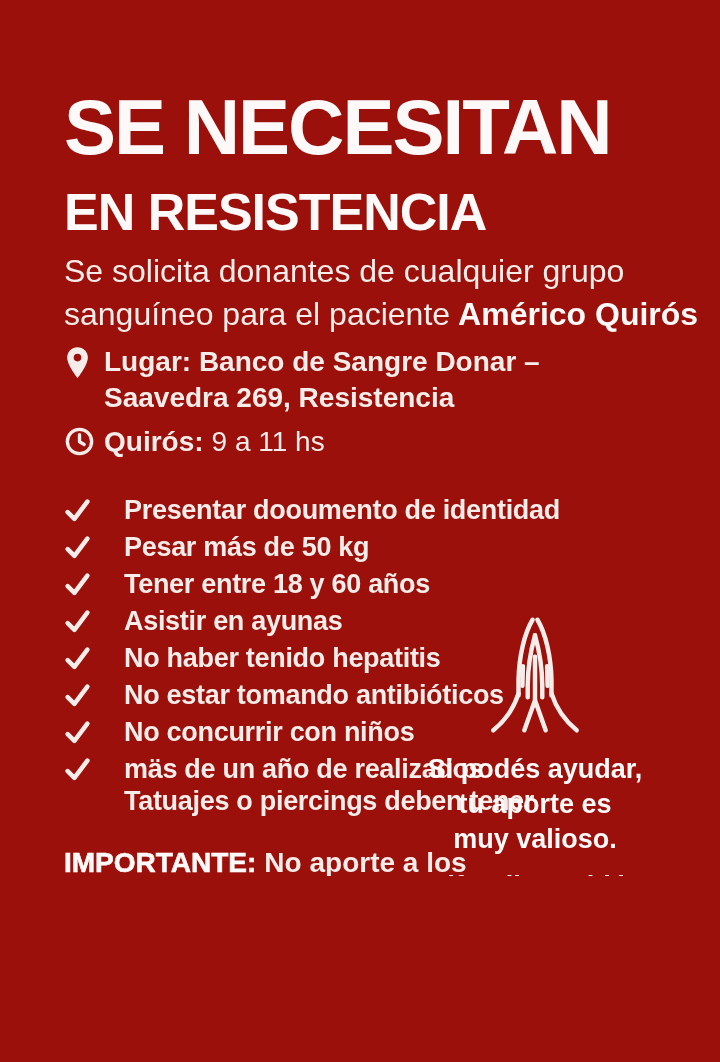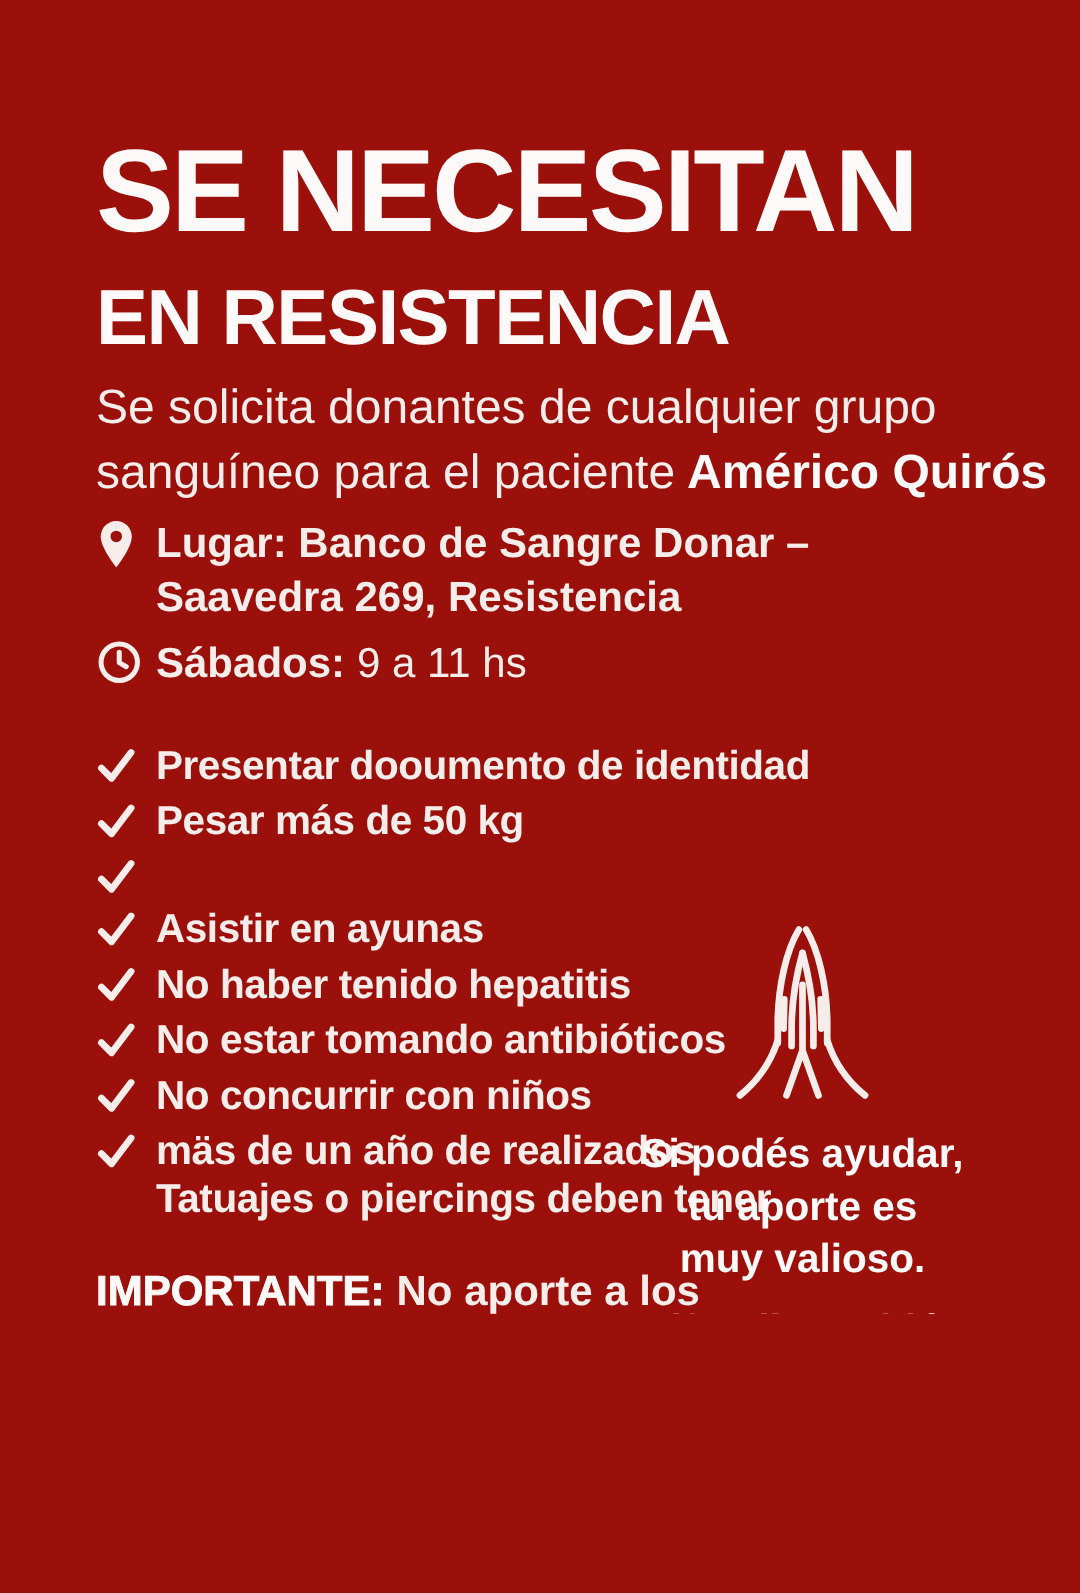--- a/index.html
+++ b/index.html
@@ -82,20 +82,21 @@
   .check-item .check-box{
     flex:0 0 40px;
     width:40px;
     padding-top:3px;
   }
   .check-text{
     font-size:27px;
     line-height:32px;
     font-weight:700;
     letter-spacing:-0.3px;
+    margin-left:20px;
   }
   .important{
     margin-top:28px;
     font-size:28px;
     line-height:36px;
     font-weight:700;
   }
   .xheavy{-webkit-text-stroke:0.6px currentColor;color:var(--heading);}
   .aside-msg{
     margin-top:12px;
@@ -144,21 +145,21 @@
   </div>
 
   <div class="inforow">
     <span class="icon-box">
       <svg width="31" height="31" viewBox="0 0 24 24" aria-hidden="true">
         <circle cx="12" cy="12" r="9.4" fill="none" stroke="#F6EDEA" stroke-width="2.6"></circle>
         <path d="M12 6.8V12.2L15.6 14.3" fill="none" stroke="#F6EDEA" stroke-width="2.6" stroke-linecap="round" stroke-linejoin="round"></path>
       </svg>
     </span>
     <div class="infotext">
-      <div class="line"><span>Sábados:</span><span class="sched-val">9 a 11 hs</span></div>
+      <div class="line"><span>Quirós:</span><span class="sched-val">9 a 11 hs</span></div>
     </div>
   </div>
 
   <div class="columns">
 
     <div class="col-left">
       <ul class="checklist">
 
           <li class="check-item">
             <span class="check-box">
@@ -181,20 +182,23 @@
               <div class="line">Pesar más de 50 kg</div>
             </div>
           </li>
 
           <li class="check-item">
             <span class="check-box">
               <svg width="27" height="27" viewBox="0 0 26 26" aria-hidden="true">
                 <path d="M3.5 14.5 L10 21 L22.5 4.5" fill="none" stroke="#F6EDEA" stroke-width="4.4" stroke-linecap="round" stroke-linejoin="round"></path>
               </svg>
             </span>
+            <div class="check-text">
+              <div class="line">Tener entre 18 y 60 años</div>
+            </div>
           </li>
 
           <li class="check-item">
             <span class="check-box">
               <svg width="27" height="27" viewBox="0 0 26 26" aria-hidden="true">
                 <path d="M3.5 14.5 L10 21 L22.5 4.5" fill="none" stroke="#F6EDEA" stroke-width="4.4" stroke-linecap="round" stroke-linejoin="round"></path>
               </svg>
             </span>
             <div class="check-text">
               <div class="line">Asistir en ayunas</div>

